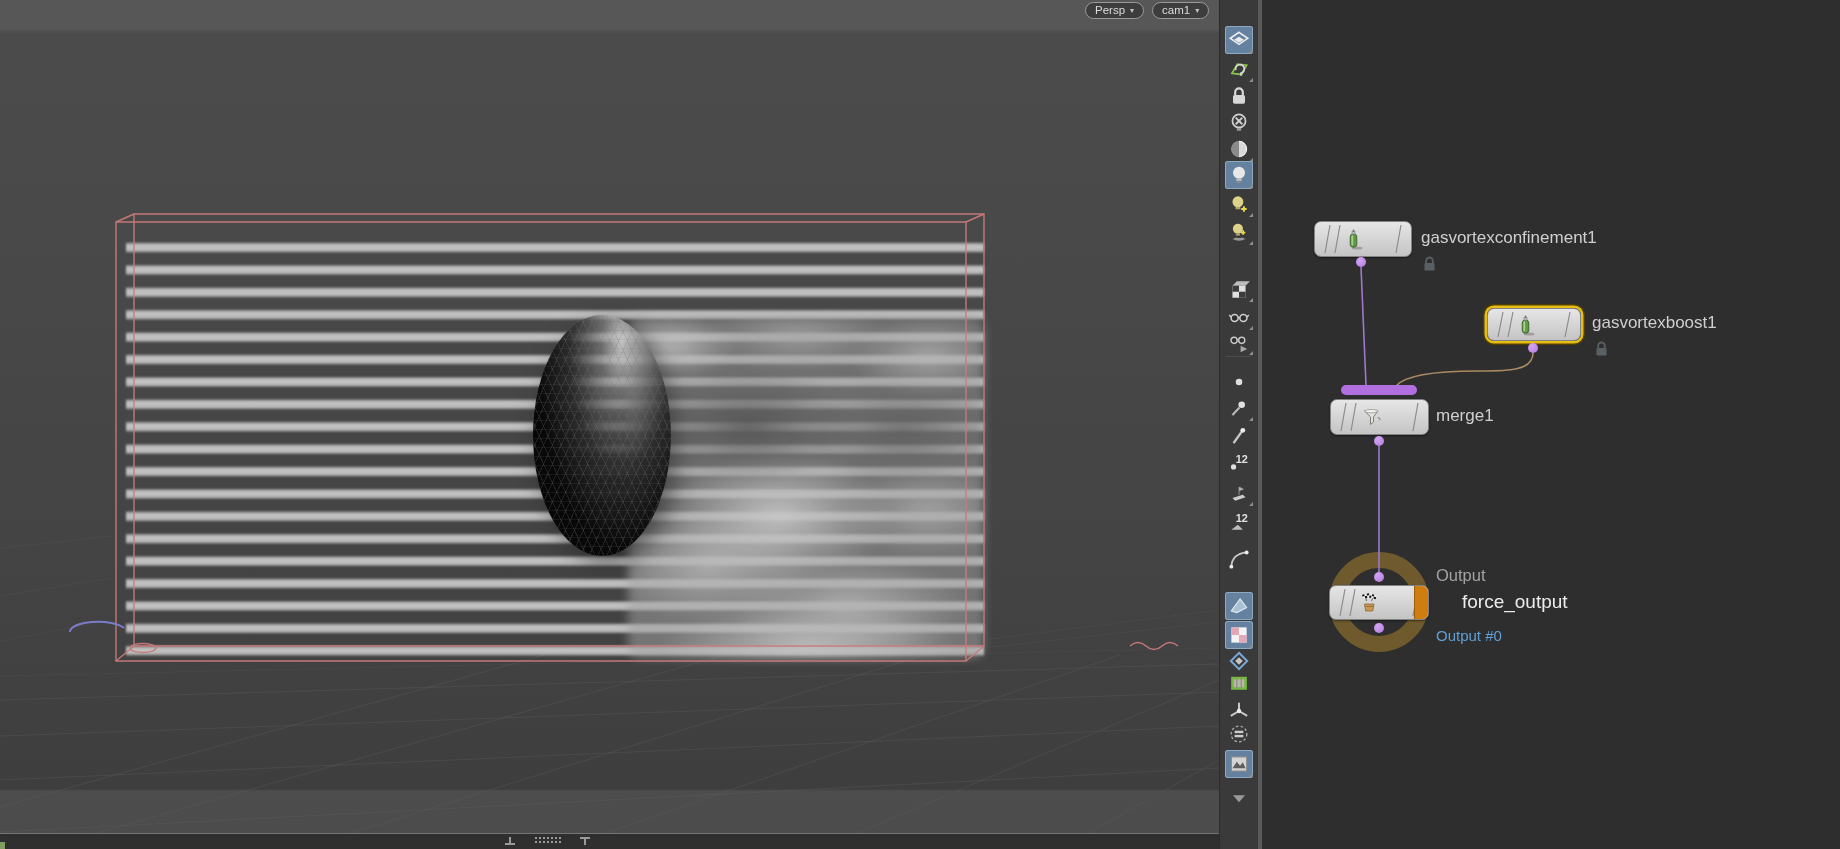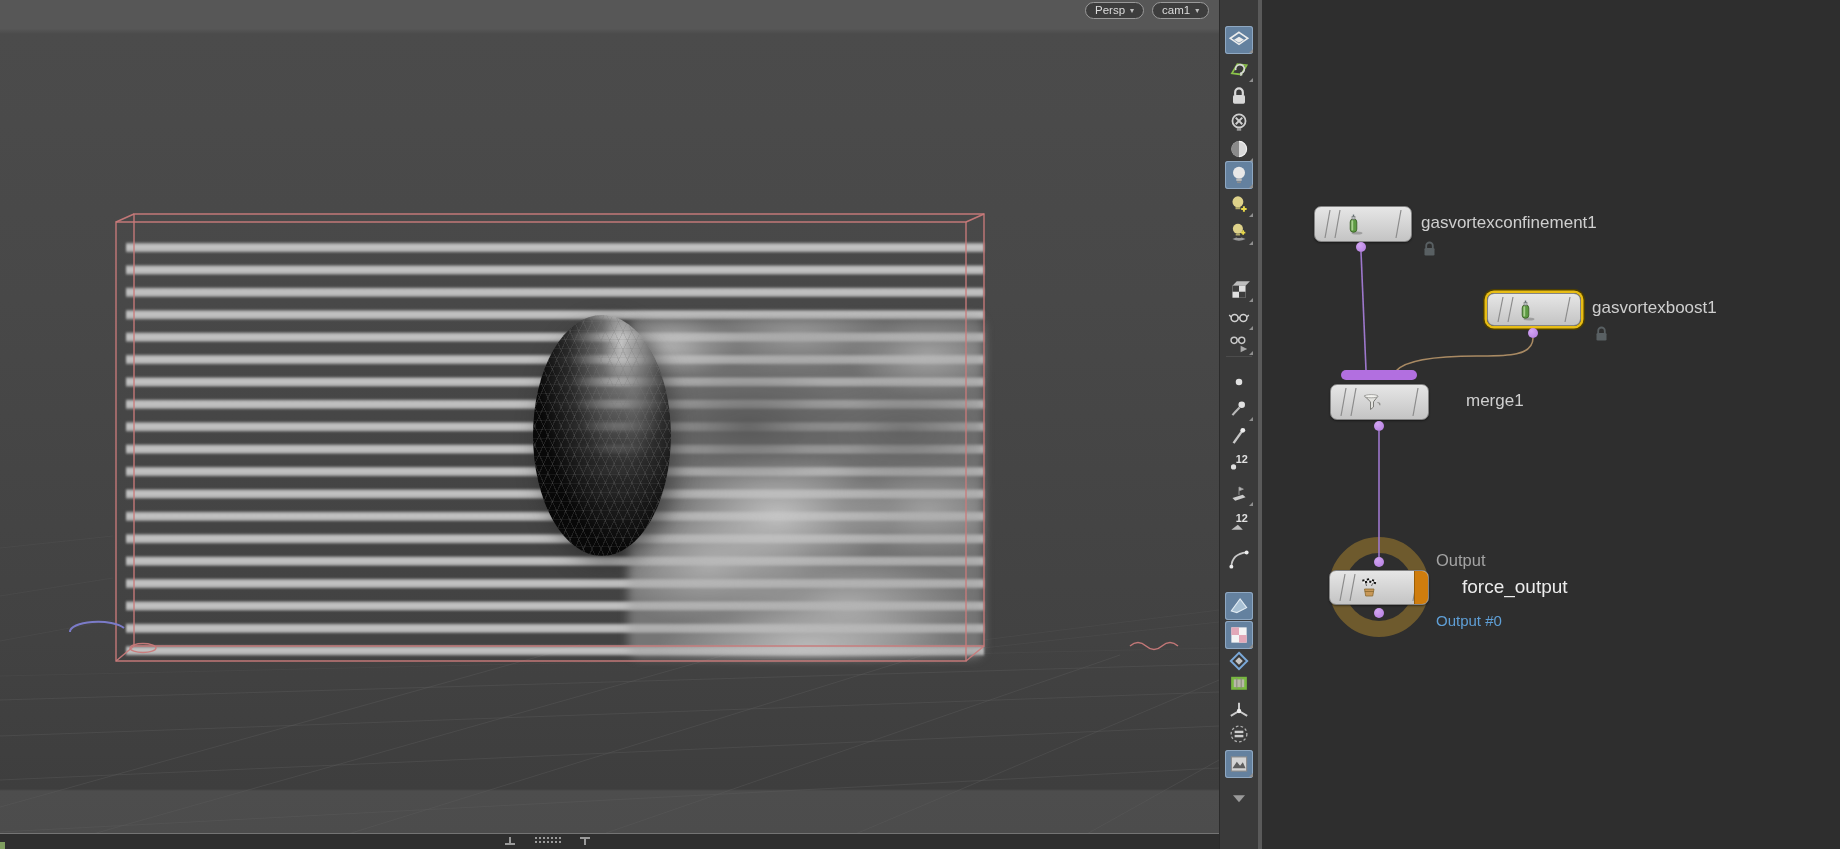--- a/index.html
+++ b/index.html
@@ -54,21 +54,21 @@
     border-left:1px solid #2b2b2b;z-index:8;}
   .tcell{position:absolute;left:5px;width:28px;height:28px;border-radius:3px;
     display:flex;align-items:center;justify-content:center;cursor:default;}
   .tcell.sel{background:#64819f;box-shadow:0 0 0 1px #8fa8c2 inset;}
   .tcell .sub{position:absolute;right:0px;bottom:1px;width:0;height:0;
     border-left:4px solid transparent;border-bottom:4px solid #8f8f8f;transform:rotate(0deg);}
   .tdivider{position:absolute;left:6px;width:26px;height:1px;background:#4c4c4c;}
   #splitter{position:absolute;left:1258px;top:0;width:4px;height:849px;background:#5a5a5a;z-index:9;}
   
   #node-editor{position:absolute;left:1262px;top:0;width:578px;height:849px;background:#2e2e2e;}
-  #node-layer{position:absolute;left:0;top:0;width:1840px;height:612px;pointer-events:none;}
+  #node-layer{position:absolute;left:0;top:15px;width:1840px;height:612px;pointer-events:none;}
   #node-layer *{pointer-events:auto;}
   .ring{position:absolute;border-radius:50%;border:16px solid #6e5a2d;width:68px;height:68px;z-index:1;}
   #wire-svg{position:absolute;left:0;top:0;z-index:2;pointer-events:none;}
   .nodebody{position:absolute;z-index:3;border-radius:7px;border:1px solid #838383;
     background:linear-gradient(180deg,#e6e6e6,#c4c4c4);box-shadow:0 1px 2px rgba(0,0,0,.45);}
   .nodebody.sel{box-shadow:0 0 0 2.5px #e8bd15,0 0 0 4px #4e3f00;}
   .nodebody svg{position:absolute;left:0;top:0;}
   .flagseg{position:absolute;right:0;top:0;width:13px;height:100%;background:#cf7d0e;
     border-radius:0 6px 6px 0;border-left:1px solid #9a5e06;}
   .inbar{position:absolute;z-index:3;border-radius:5px;background:#b26fe0;}
@@ -422,21 +422,21 @@
         </svg>
      <svg width="22" height="22" style="left:28px;top:6px">
           <g>
             <path d="M5.5 5 H19 L14.5 10.8 V16 L11.5 18.5 V10.8 Z" fill="#e2e2de" stroke="#7c7c78" stroke-width="1"></path>
             <ellipse cx="12.2" cy="5.2" rx="6.8" ry="1.6" fill="#f2f2ee" stroke="#8a8a86" stroke-width="0.7"></ellipse>
             <path d="M18.5 11.5 q3 0.5 2.2 2.8" fill="none" stroke="#8a8a86" stroke-width="1.2"></path>
           </g>
         </svg>
       </div>
       <div class="ndot" style="left: 1374px; top: 421px;"></div>
-      <div class="nlabel" style="left: 1436px; top: 391px; margin-left: 30px;">merge1</div>
+      <div class="nlabel" style="left: 1436px; top: 391px;">merge1</div>
       <div class="nodebody" style="left: 1329px; top: 570px; width: 98px; height: 33px;">
         <svg width="98" height="33">
        <g stroke="#8c8c8c" stroke-width="1.2">
          <line x1="15" y1="3" x2="10" y2="30"></line>
             <line x1="25" y1="3" x2="20" y2="30"></line>
          <line x1="88" y1="3" x2="83" y2="30"></line>
        </g>
         </svg>
      <svg width="22" height="22" style="left:28px;top:6px">
           <g>

